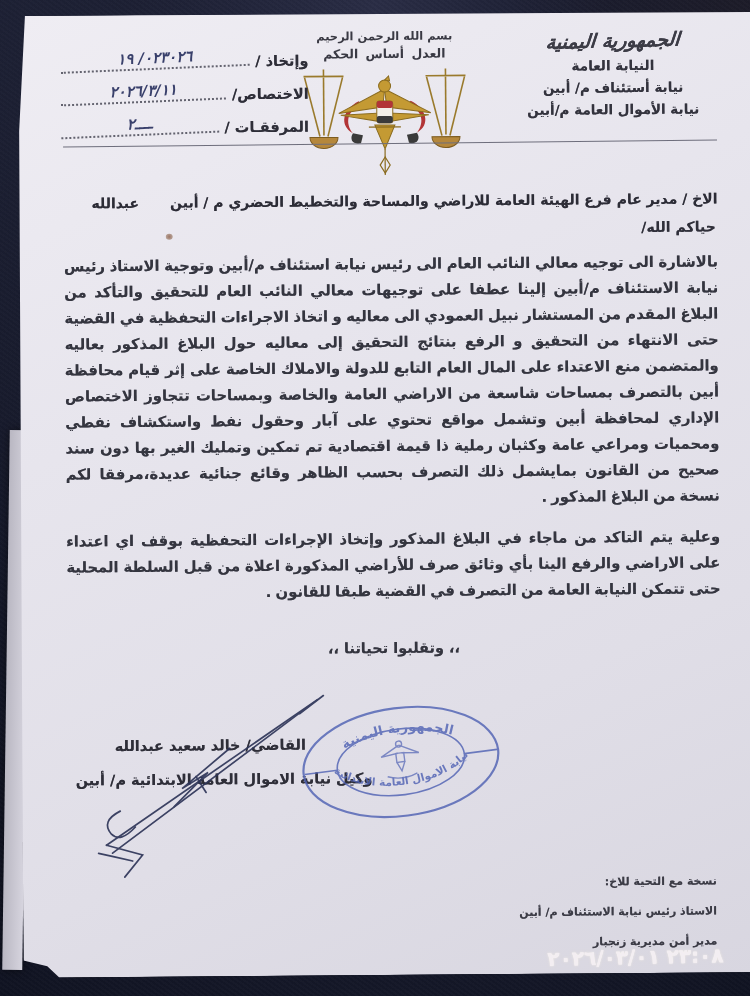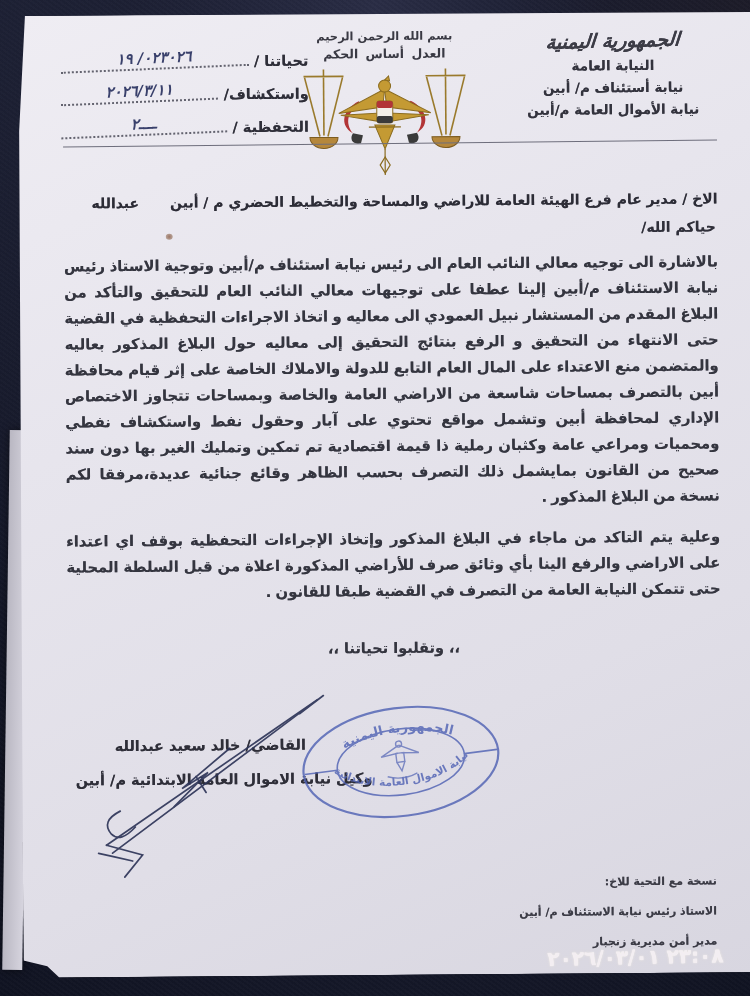--- a/index.html
+++ b/index.html
@@ -133,29 +133,29 @@
       <rect x="80" y="53" width="16" height="7" rx="2" fill="#3a3a3a" stroke="none"></rect>
       <line x1="72" y1="64" x2="104" y2="64" stroke="#8a6b1f" stroke-width="1.4"></line>
 
       <line x1="88" y1="86" x2="88" y2="112" stroke="#8a6b1f" stroke-width="1.2"></line>
       <path d="M 88,94 l 5,8 l -5,8 l -5,-8 Z" fill="none" stroke="#8a6b1f" stroke-width="1.2"></path>
     </svg>
   </div>
 
   <div class="hdr-fields">
     <div class="field-row">
-      <span class="field-label">تحياتنا /</span>
+      <span class="field-label">وإتخاذ /</span>
       <span class="field-value ltr" dir="ltr">٠٢٣٠٢٦/ ١٩</span>
     </div>
     <div class="field-row">
-      <span class="field-label">واستكشاف/</span>
+      <span class="field-label">الاختصاص/</span>
       <span class="field-value ltr" dir="ltr">٢٠٢٦/٣/١١</span>
     </div>
     <div class="field-row">
-      <span class="field-label">التحفظية /</span>
+      <span class="field-label">المرفقـات /</span>
       <span class="field-value">ــــ٢</span>
     </div>
   </div>
 
   <div class="hdr-rule"></div>
 
   <div class="letter">
     <div class="address-row">
       <span>الاخ / مدير عام فرع الهيئة العامة للاراضي والمساحة والتخطيط الحضري م / أبين</span>
       <span>عبدالله</span>

